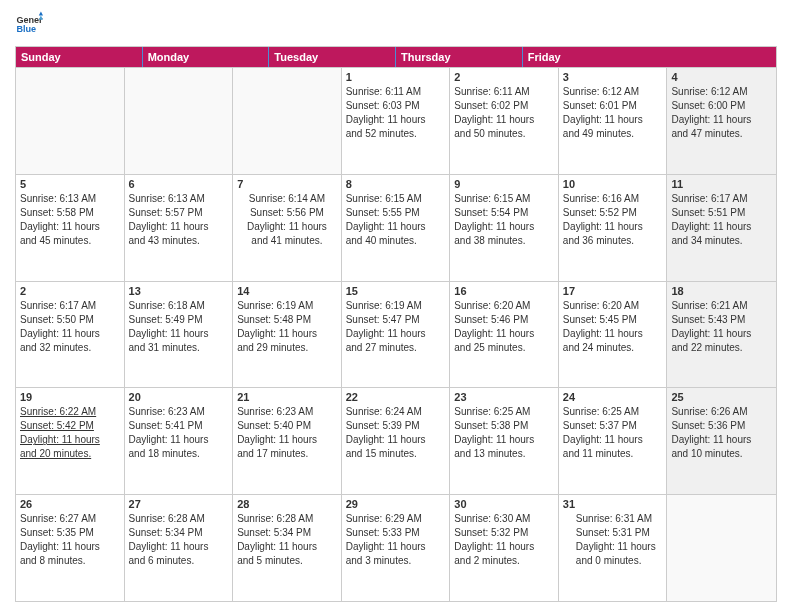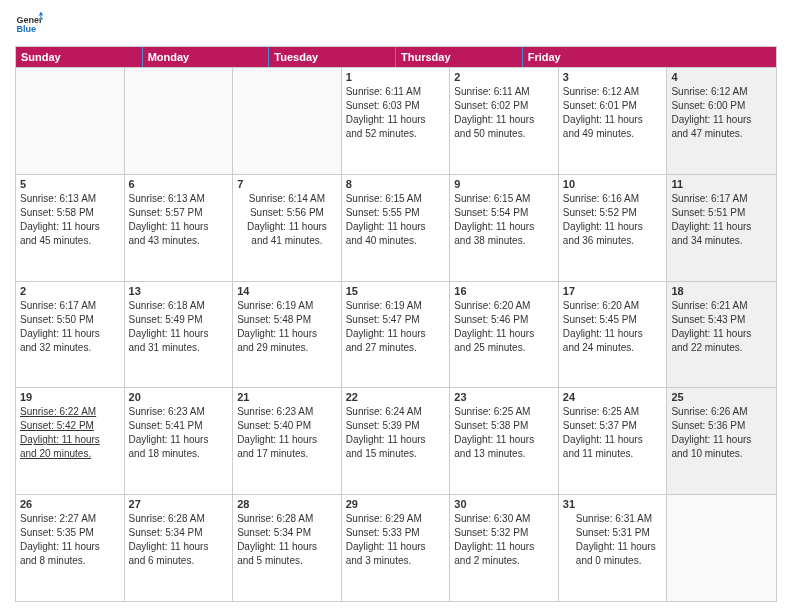--- a/index.html
+++ b/index.html
@@ -307,21 +307,21 @@
             <div class="day-num">25</div>
             <div class="cell-info" style="white-space: pre-line;">Sunrise: 6:26 AM
 Sunset: 5:36 PM
 Daylight: 11 hours
 and 10 minutes.</div>
           </div>
         </div>
         <div class="cal-week">
           <div class="cal-cell">
             <div class="day-num">26</div>
-            <div class="cell-info" style="white-space: pre-line;">Sunrise: 2:27 AM
+            <div class="cell-info" style="white-space: pre-line;">Sunrise: 6:27 AM
 Sunset: 5:35 PM
 Daylight: 11 hours
 and 8 minutes.</div>
           </div>
           <div class="cal-cell">
             <div class="day-num">27</div>
             <div class="cell-info" style="white-space: pre-line;">Sunrise: 6:28 AM
 Sunset: 5:34 PM
 Daylight: 11 hours
 and 6 minutes.</div>

